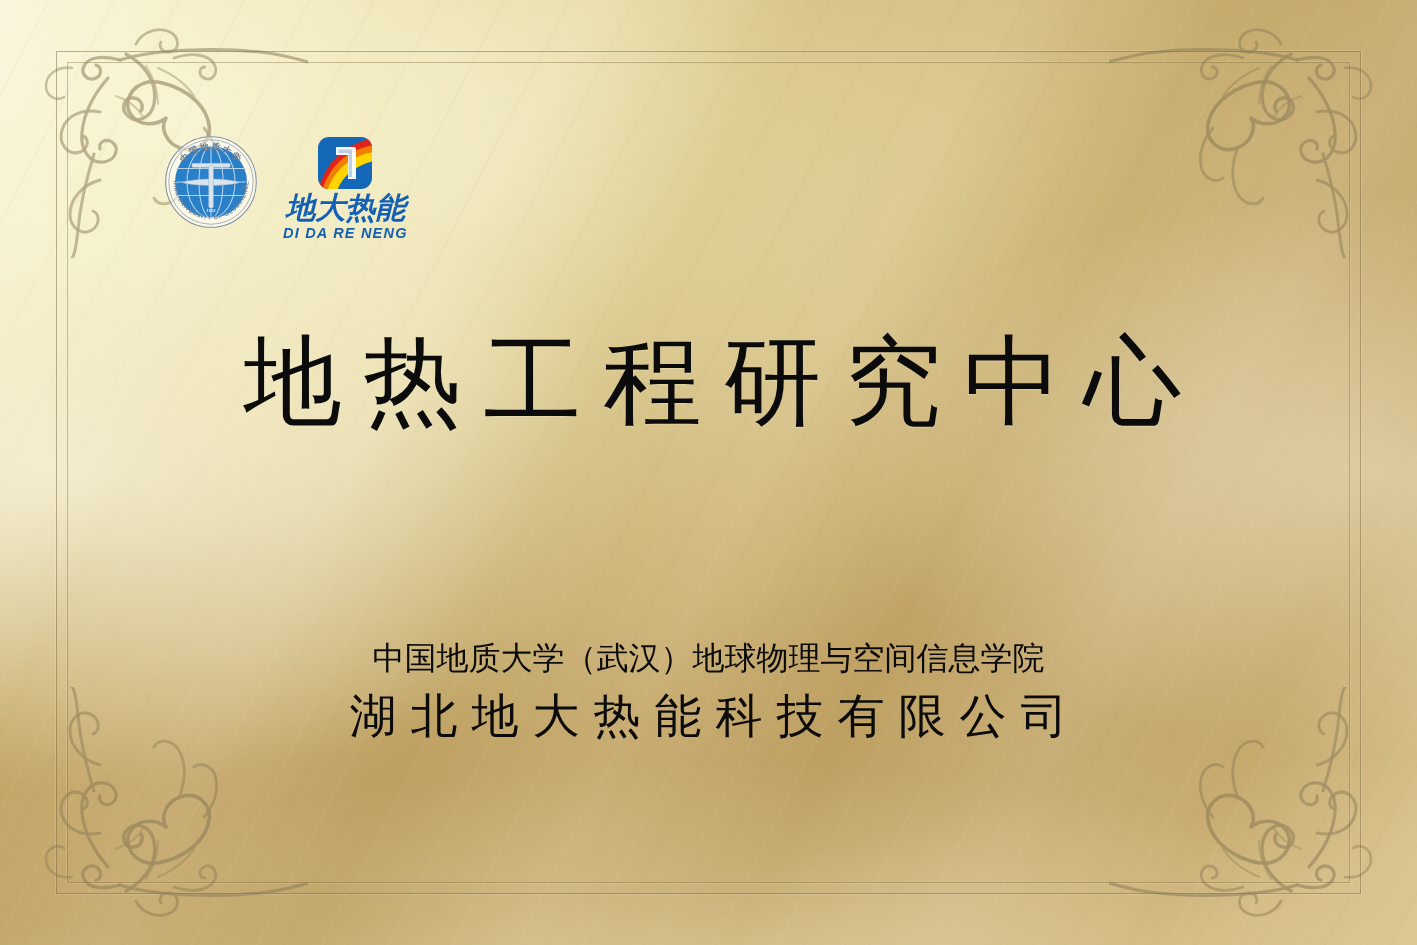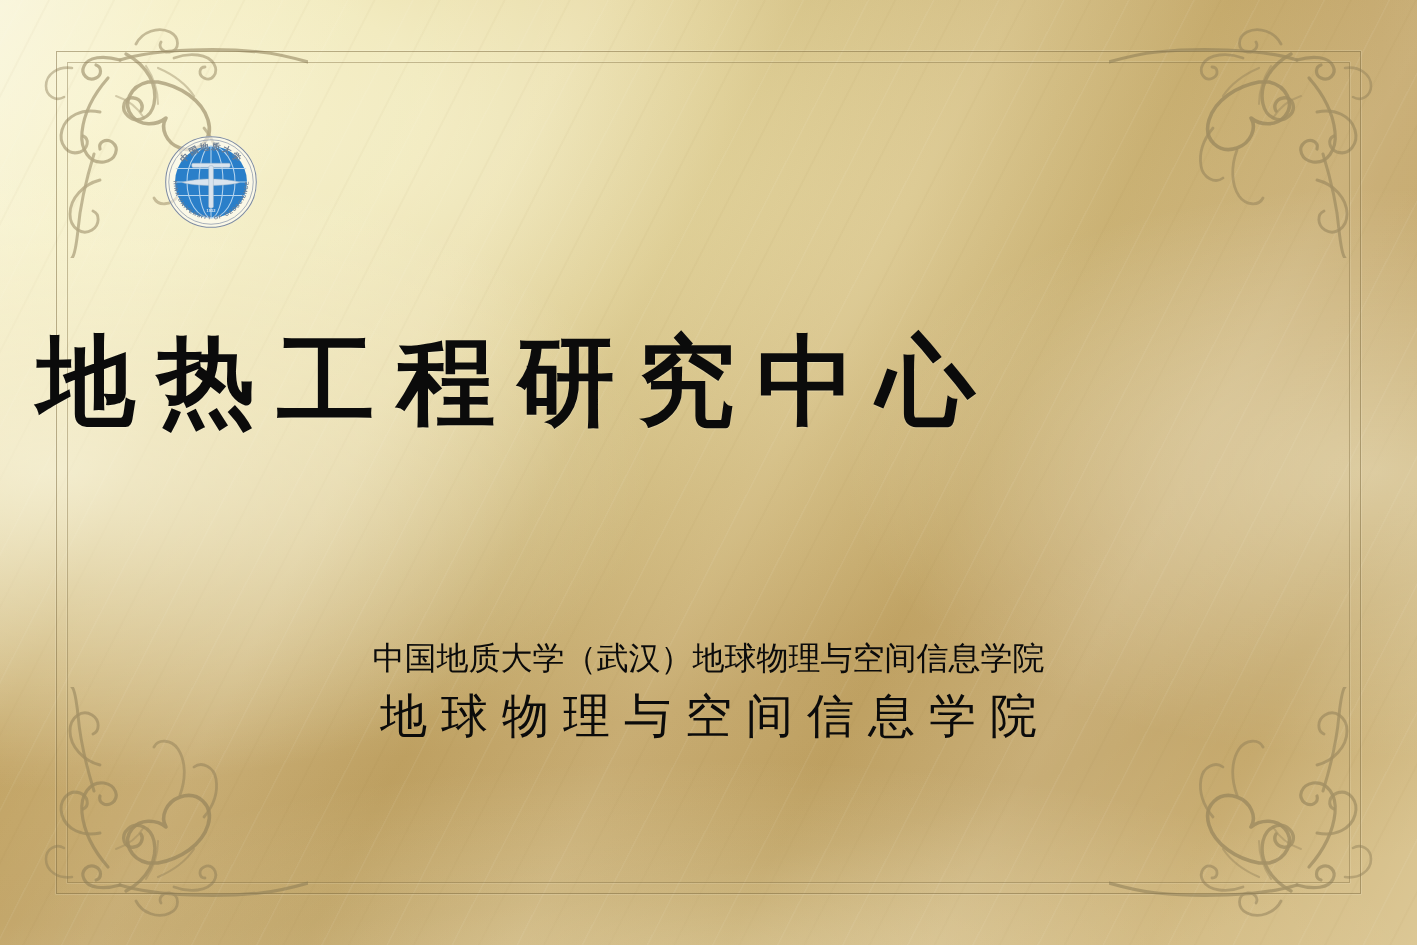--- a/index.html
+++ b/index.html
@@ -98,23 +98,24 @@
   }
   .brand-en{
     font-family:"Liberation Sans","DejaVu Sans",sans-serif;
     font-weight:700;font-style:italic;
     font-size:14.5px;letter-spacing:1.2px;color:#1461b4;
     margin-top:2px;
   }
 
   
   .title{
-    position:absolute;left:15px;right:0;top:330px;
+    position:absolute;left:8px;right:0;top:330px;
+    text-align:center;
     font-family:"DejaVu Sans","Liberation Sans",sans-serif;
-    font-weight:700;
+    font-weight:400;
     font-size:98px;line-height:1.05;
     color:#0b0b0b;
     letter-spacing:22px;
     text-indent:22px;
     text-shadow:0 1px 1px rgba(255,255,235,.25);
     white-space:nowrap;
   }
 
   
   .orgblock{
@@ -235,23 +236,46 @@
         <text font-family="'DejaVu Sans','Liberation Sans',sans-serif" font-size="9.4" font-weight="700" fill="#6b7d93" letter-spacing="1.6">
           <textPath href="#arcTopTxt" startOffset="50%" text-anchor="middle">中国地质大学</textPath>
         </text>
         <text font-family="'Liberation Sans','DejaVu Sans',sans-serif" font-size="5.4" font-weight="700" fill="#6b7d93" letter-spacing="1.1">
           <textPath href="#arcBotTxt" startOffset="50%" text-anchor="middle">CHINA UNIVERSITY OF GEOSCIENCES</textPath>
         </text>
         <text x="50" y="81.5" text-anchor="middle" font-family="'Liberation Sans',sans-serif" font-size="4.2" font-weight="700" fill="#dfe9f3">1952</text>
       </svg>
     </div>
 
+    <div class="brand">
+      <div class="brand-mark">
+        <svg viewBox="0 0 58 56">
+          <defs>
+            <clipPath id="sqclip">
+                <rect x="2" y="1" width="54" height="52" rx="11" ry="11"></rect>
+              </clipPath>
+          </defs>
+          <rect x="2" y="1" width="54" height="52" rx="11" ry="11" fill="#1468b7"></rect>
+          <g clip-path="url(#sqclip)">
+
+            <path d="M2 55 C10 26 28 8 58 2 L58 10 C32 16 16 32 10 55 Z" fill="#e2231a"></path>
+            <path d="M6 55 C14 30 30 14 58 9 L58 17 C36 22 21 36 15 55 Z" fill="#f28000"></path>
+            <path d="M11 55 C19 34 34 20 58 16 L58 25 C40 29 26 40 21 55 Z" fill="#ffd400"></path>
+
+            <path d="M20 11 h18 a2 2 0 0 1 2 2 v30 h-8 V19 h-12 z" fill="#ffffff" opacity=".96"></path>
+            <path d="M22.5 13.5 h13.5 v27.5 h-3.4 V17 h-10.1 z" fill="#1468b7" opacity=".28"></path>
+          </g>
+        </svg>
+      </div>
+      <div class="brand-cn">地大热能</div>
+      <div class="brand-en">DI DA RE NENG</div>
+    </div>
 
   </div>
 
   <div class="title">地热工程研究中心</div>
 
   <div class="orgblock">
     <div class="org-line1">中国地质大学（武汉）地球物理与空间信息学院</div>
-    <div class="org-line2">地球物理与空间信息学院</div>
+    <div class="org-line2">湖北地大热能科技有限公司</div>
   </div>
 
 </div>
 
 </body></html>

